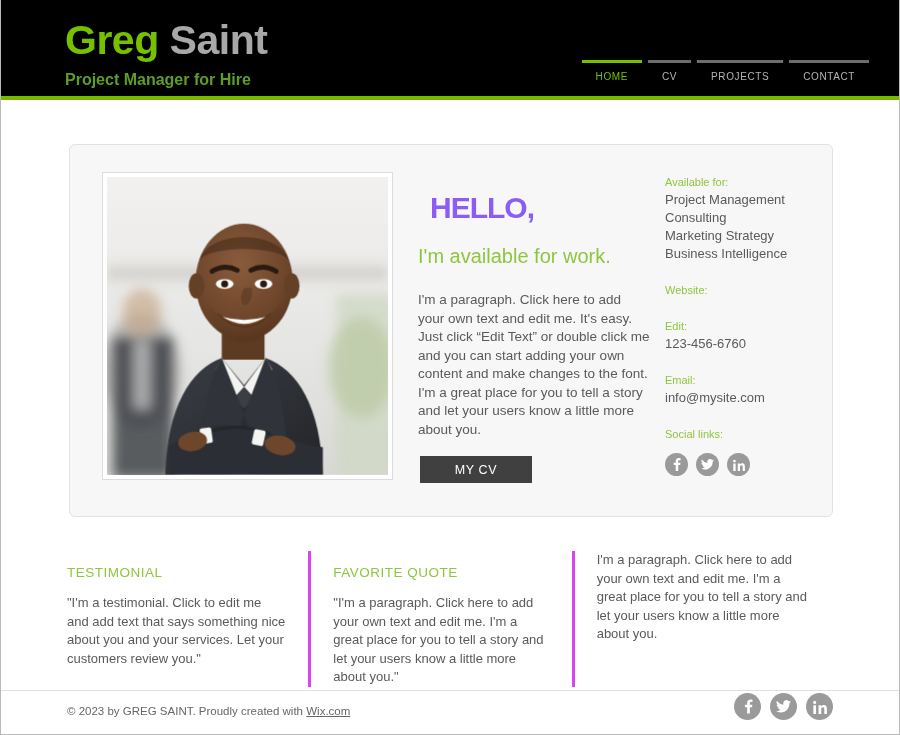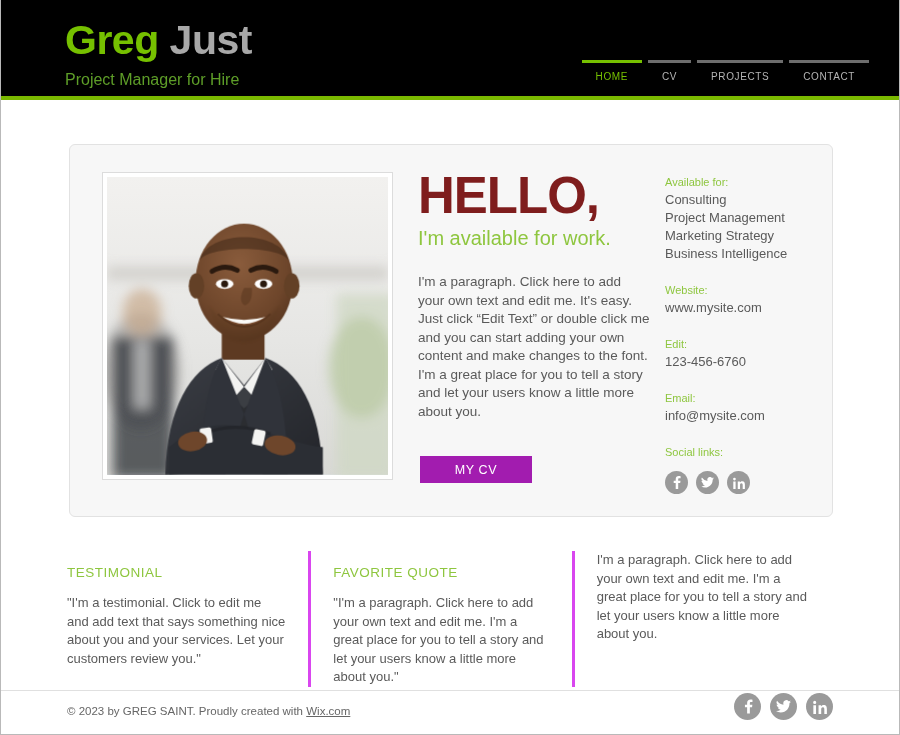--- a/index.html
+++ b/index.html
@@ -45,20 +45,21 @@
     white-space: nowrap;
   }
   .brand-first { color: #76c000; }
   .brand-last  { color: #a8a8a8; }
   .brand-sub {
     color: #5e9e28;
     font-size: 16px;
     line-height: 20px;
     margin-top: 8px;
     white-space: nowrap;
+    font-weight: bold;
   }
   .nav {
     position: absolute;
     right: 30px;
     bottom: 0px;
     display: flex;
     align-items: flex-start;
   }
   .nav-item {
     padding: 8px 14px 14px 14px;
@@ -102,47 +103,47 @@
   }
   .photo-canvas { position: absolute; inset: 0; }
 
   .hero-text {
     position: absolute;
     left: 348px;
     top: 28px;
     width: 232px;
   }
   .hello {
-    color: #7f1d1d;
-    font-size: 51px;
+    color: #8b5cf6;
+    font-size: 30px;
     font-weight: bold;
     line-height: 46px;
     letter-spacing: -1px;
-    margin: 0;
+    margin: 12px;
   }
   .tagline {
     color: #8ec63f;
     font-size: 20px;
     line-height: 26px;
     margin: 6px 0 0 0;
     font-weight: normal;
   }
   .hero-para {
     color: #5a5a5a;
     font-size: 13.5px;
     line-height: 18.5px;
     margin: 22px 0 0 0;
   }
   .cv-button {
     position: absolute;
     left: 419px;
     top: 456px;
     width: 112px;
     height: 27px;
-    background: #a21caf;
+    background: #404040;
     color: #ffffff;
     font-size: 12.5px;
     letter-spacing: 0.6px;
     display: flex;
     align-items: center;
     justify-content: center;
     cursor: pointer;
     border: none;
     font-family: "Liberation Sans", sans-serif;
   }
@@ -254,21 +255,21 @@
     cursor: pointer;
   }
 </style>
 </head>
 <body>
 
 <div class="page">
 
   <div class="site-header">
     <div class="brand">
-      <div class="brand-title"><span class="brand-first">Greg</span> <span class="brand-last">Just</span></div>
+      <div class="brand-title"><span class="brand-first">Greg</span> <span class="brand-last">Saint</span></div>
       <div class="brand-sub">Project Manager for Hire</div>
     </div>
     <div class="nav">
       <div class="nav-item active">HOME</div>
       <div class="nav-item">CV</div>
       <div class="nav-item">PROJECTS</div>
       <div class="nav-item">CONTACT</div>
     </div>
   </div>
 
@@ -360,28 +361,27 @@
     </div>
 
     <div class="hero-text">
       <h1 class="hello">HELLO,</h1>
       <h2 class="tagline">I'm available for work.</h2>
       <p class="hero-para">I'm a paragraph. Click here to add your own text and edit me. It's easy. Just click “Edit Text” or double click me and you can start adding your own content and make changes to the font. I'm a great place for you to tell a story and let your users know a little more about you.</p>
     </div>
 
     <div class="hero-aside">
       <p class="aside-label">Available for:</p>
+      <p class="aside-value">Project Management</p>
       <p class="aside-value">Consulting</p>
-      <p class="aside-value">Project Management</p>
       <p class="aside-value">Marketing Strategy</p>
       <p class="aside-value">Business Intelligence</p>
 
       <div class="aside-gap"></div>
       <p class="aside-label">Website:</p>
-      <p class="aside-value">www.mysite.com</p>
 
       <div class="aside-gap"></div>
       <p class="aside-label">Edit:</p>
       <p class="aside-value">123-456-6760</p>
 
       <div class="aside-gap"></div>
       <p class="aside-label">Email:</p>
       <p class="aside-value">info@mysite.com</p>
 
       <div class="aside-gap"></div>

